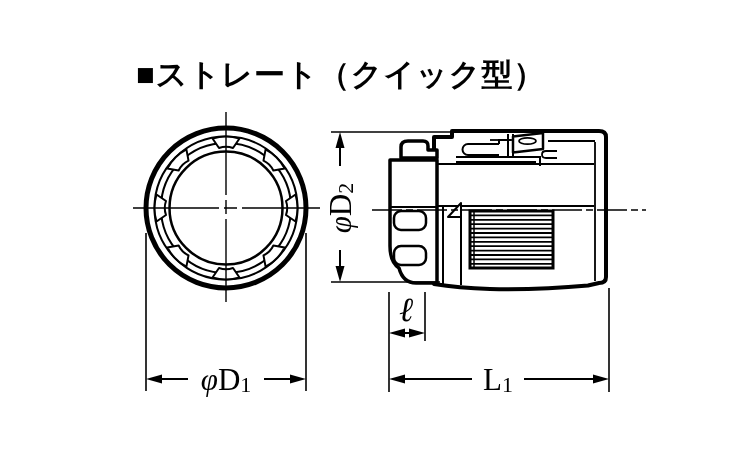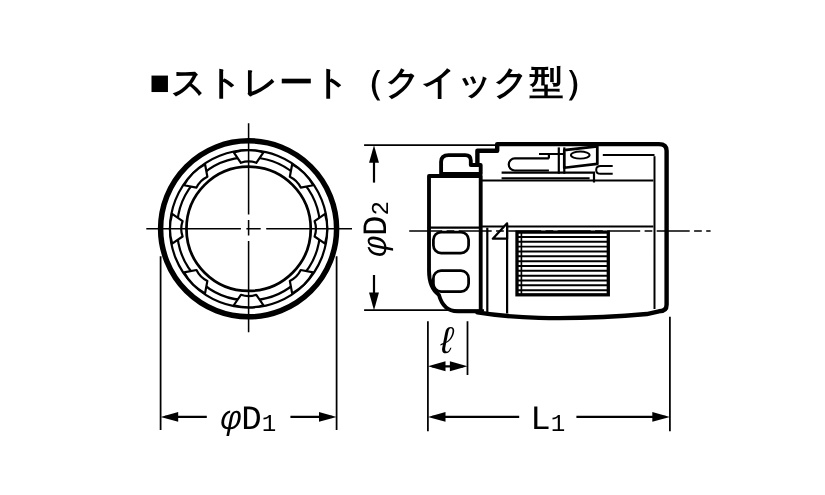--- a/index.html
+++ b/index.html
@@ -1,17 +1,17 @@
 <!DOCTYPE html>
 <html><head>
 <meta charset="utf-8">
 <style>
   html,body{margin:0;padding:0;background:#ffffff;}
   .stage{position:relative;width:750px;height:424px;background:#ffffff;overflow:hidden;
-         font-family:Liberation Mono, monospace;}
+         font-family:Liberation Serif, serif;}
   svg{display:block}
   text{fill:#000;}
   .jp-title{font-weight:bold;font-size:31px;letter-spacing:1px;}
   .dim{font-size:31px;}
   .dim-sub{font-size:22px;}
   .dim-phi{font-style:italic;}
   .ell{font-size:34px;font-style:italic;}
 </style>
 </head>
 <body>

